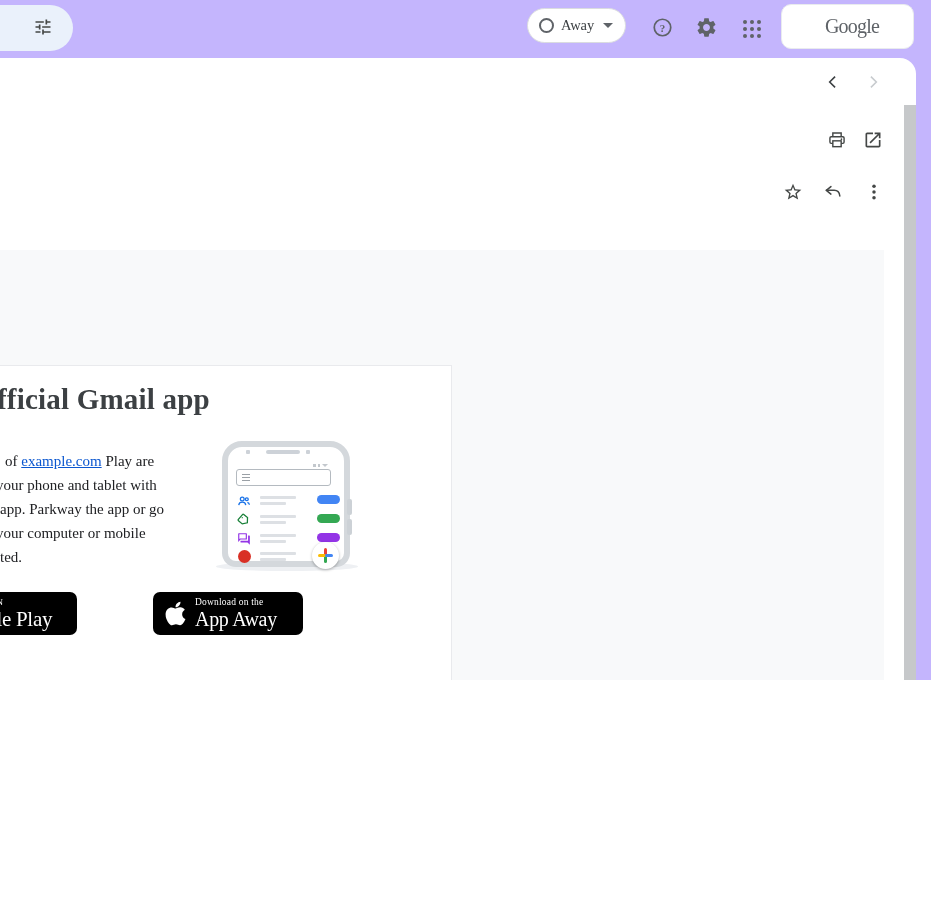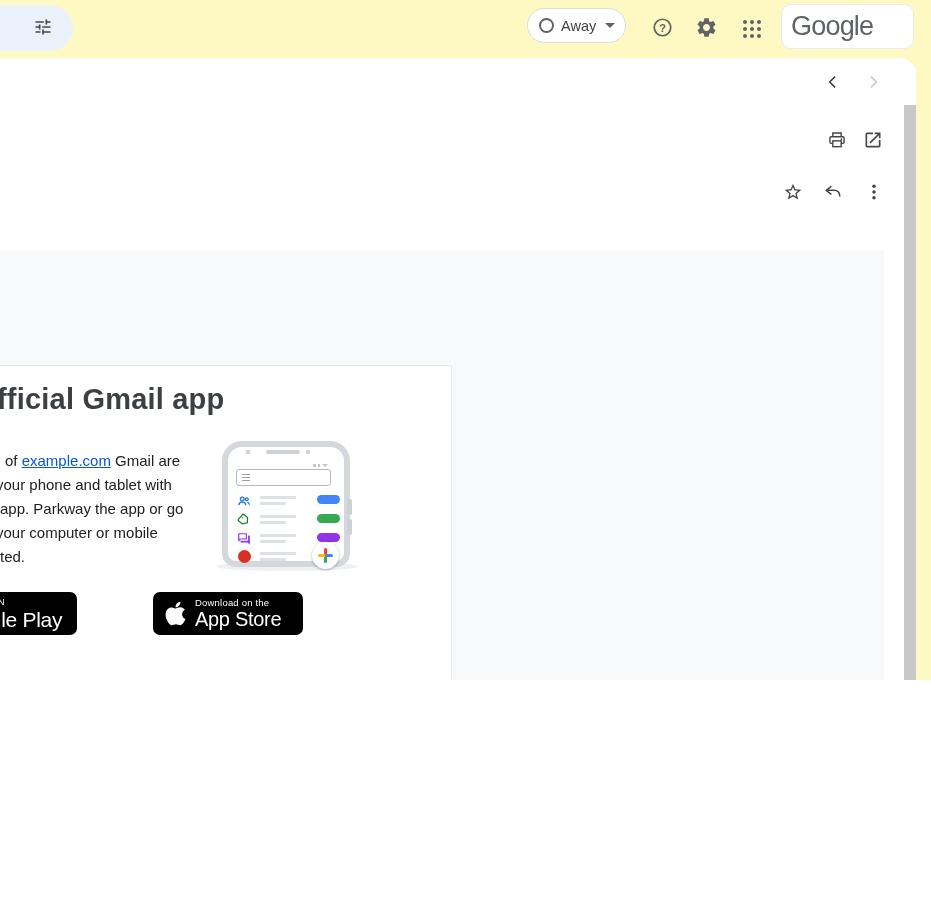--- a/index.html
+++ b/index.html
@@ -1,35 +1,35 @@
 <!DOCTYPE html>
 <html><head>
 <meta charset="utf-8">
 <style>
   html,body{margin:0;padding:0;background:#fff;}
-  .page{position:relative;width:931px;height:680px;background:#fef9c3;overflow:hidden;
-        font-family:Liberation Sans, sans-serif;color:#202124;}
+  .page{position:relative;width:931px;height:680px;background:#c4b5fd;overflow:hidden;
+        font-family:Liberation Serif, serif;color:#202124;}
   .abs{position:absolute;}
 
   
   .searchbar{left:-60px;top:5px;width:133px;height:46px;border-radius:23px;background:#eaf1fb;}
   .searchbar svg{position:absolute;left:93px;top:12px;}
   .chip{left:527px;top:8px;width:99px;height:35px;border-radius:18px;background:#fff;
         border:1px solid #dadce0;display:flex;align-items:center;padding:0 0 0 11px;box-sizing:border-box;gap:7px;}
   .chip .ring{width:11px;height:11px;border:2px solid #5f6368;border-radius:50%;}
   .chip .lbl{font-size:14.5px;color:#3c4043;}
   .chip .caret{width:0;height:0;border-left:5px solid transparent;border-right:5px solid transparent;
         border-top:5px solid #5f6368;margin-left:2px;}
   .hbtn{width:24px;height:24px;display:flex;align-items:center;justify-content:center;cursor:pointer;}
   .apps-grid{display:grid;grid-template-columns:repeat(3,4px);grid-template-rows:repeat(3,4px);gap:3px;}
   .apps-grid i{width:4px;height:4px;border-radius:50%;background:#5f6368;}
   .glogo{left:781px;top:4px;width:133px;height:45px;background:#fff;border:1px solid #e9ebee;
          border-radius:10px;box-sizing:border-box;}
-  .glogo span{display:block;padding-left:9px;line-height:42px;font-size:27px;font-weight:500;
-         letter-spacing:-0.8px;color:#5f6368;}
+  .glogo span{display:block;padding-left:9px;line-height:42px;font-size:20px;font-weight:500;
+         letter-spacing:-0.8px;color:#5f6368;text-align:center;}
 
   
   .panel{left:0;top:58px;width:916px;height:839px;background:#fff;border-radius:0 16px 16px 0;}
   .email-bg{left:0;top:250px;width:884px;height:622px;background:#f8f9fa;}
   .scrollthumb{left:904px;top:105px;width:12px;height:646px;background:#c6c8ca;}
 
   
   .card{left:-40px;top:365px;width:492px;height:360px;background:#fff;border:1px solid #e9eaed;box-sizing:border-box;}
   .heading{left:-3px;top:383px;font-size:29px;font-weight:700;color:#3c4043;letter-spacing:0.2px;}
   .bodytext{left:0;top:449px;font-size:15px;line-height:24px;color:#202124;white-space:nowrap;}
@@ -172,21 +172,21 @@
   </svg>
 
   <div class="abs email-bg"></div>
   <div class="abs scrollthumb"></div>
 
   <div class="abs card"></div>
 
   <div class="abs heading">fficial Gmail app</div>
 
   <div class="abs bodytext">
-    <div class="l1"><span>of </span><a href="#">example.com</a><span> Gmail are</span></div>
+    <div class="l1"><span>of </span><a href="#">example.com</a><span> Play are</span></div>
     <div class="l2">your phone and tablet with</div>
     <div class="l3">app. Parkway the app or go</div>
     <div class="l4">your computer or mobile</div>
     <div class="l5">ted.</div>
   </div>
 
   <div class="abs phone-shadow"></div>
   <div class="abs phone">
     <span class="dot" style="left:18px;"></span>
     <span class="speaker"></span>
@@ -252,21 +252,21 @@
       <div class="nm">Google Play</div>
     </div>
   </div>
 
   <div class="abs badge appstore">
     <svg viewBox="0 0 384 512" width="21" height="27">
       <path fill="#fff" d="M318.7 268.7c-.2-36.7 16.4-64.4 50-84.8-18.8-26.9-47.2-41.7-84.7-44.6-35.5-2.8-74.3 20.7-88.5 20.7-15 0-49.4-19.7-76.4-19.7C63.3 140.3 4 184.8 4 273.5q0 39.3 14.4 81.2c12.8 36.7 59 126.7 107.2 125.2 25.2-.6 43-17.9 75.8-17.9 31.8 0 48.3 17.9 76.4 17.9 48.6-.7 90.4-82.5 102.6-119.3-65.2-30.7-61.7-90-61.7-91.9zm-56.6-164.2c27.3-32.4 24.8-61.9 24-72.5-24.1 1.4-52 16.4-67.9 34.9-17.5 19.8-27.8 44.3-25.6 71.9 26.1 2 49.9-11.4 69.5-34.3z"></path>
     </svg>
     <div>
       <div class="tag">Download on the</div>
-      <div class="nm">App Store</div>
+      <div class="nm">App Away</div>
     </div>
   </div>
 
   <div class="abs brand">ud</div>
   <div class="abs disclaimer">
     <div class="d1">mandatory email service announcement to update you about important changes</div>
     <div class="d2">product or account.</div>
   </div>
 
   <div class="abs sp-circle">

